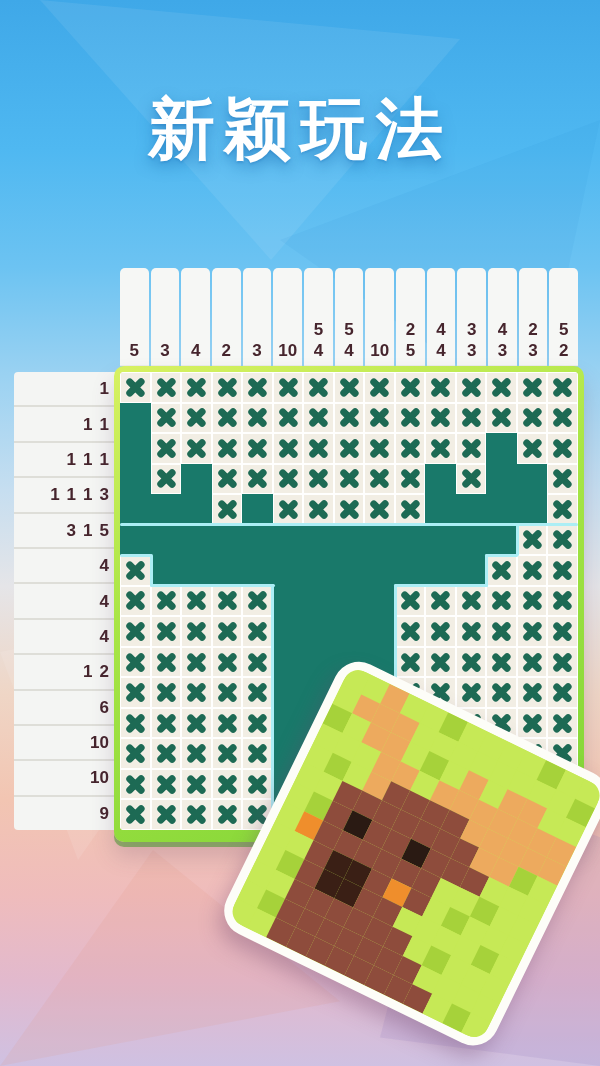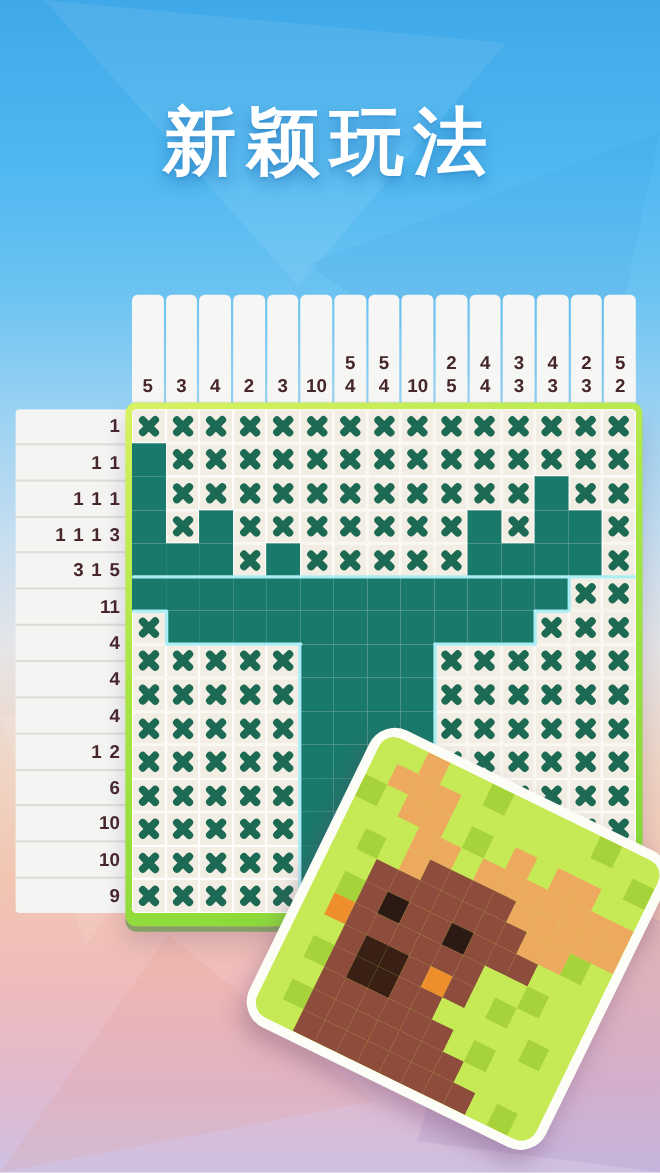--- a/index.html
+++ b/index.html
@@ -159,23 +159,20 @@
       <div class="hint-num">1</div>
       <div class="hint-num">1</div>
       <div class="hint-num">3</div>
     </div>
     <div class="row-strip">
       <div class="hint-num">3</div>
       <div class="hint-num">1</div>
       <div class="hint-num">5</div>
     </div>
     <div class="row-strip">
-      <div class="hint-num">11</div>
-    </div>
-    <div class="row-strip">
       <div class="hint-num">4</div>
     </div>
     <div class="row-strip">
       <div class="hint-num">4</div>
     </div>
     <div class="row-strip">
       <div class="hint-num">4</div>
     </div>
     <div class="row-strip">
       <div class="hint-num">1</div>

